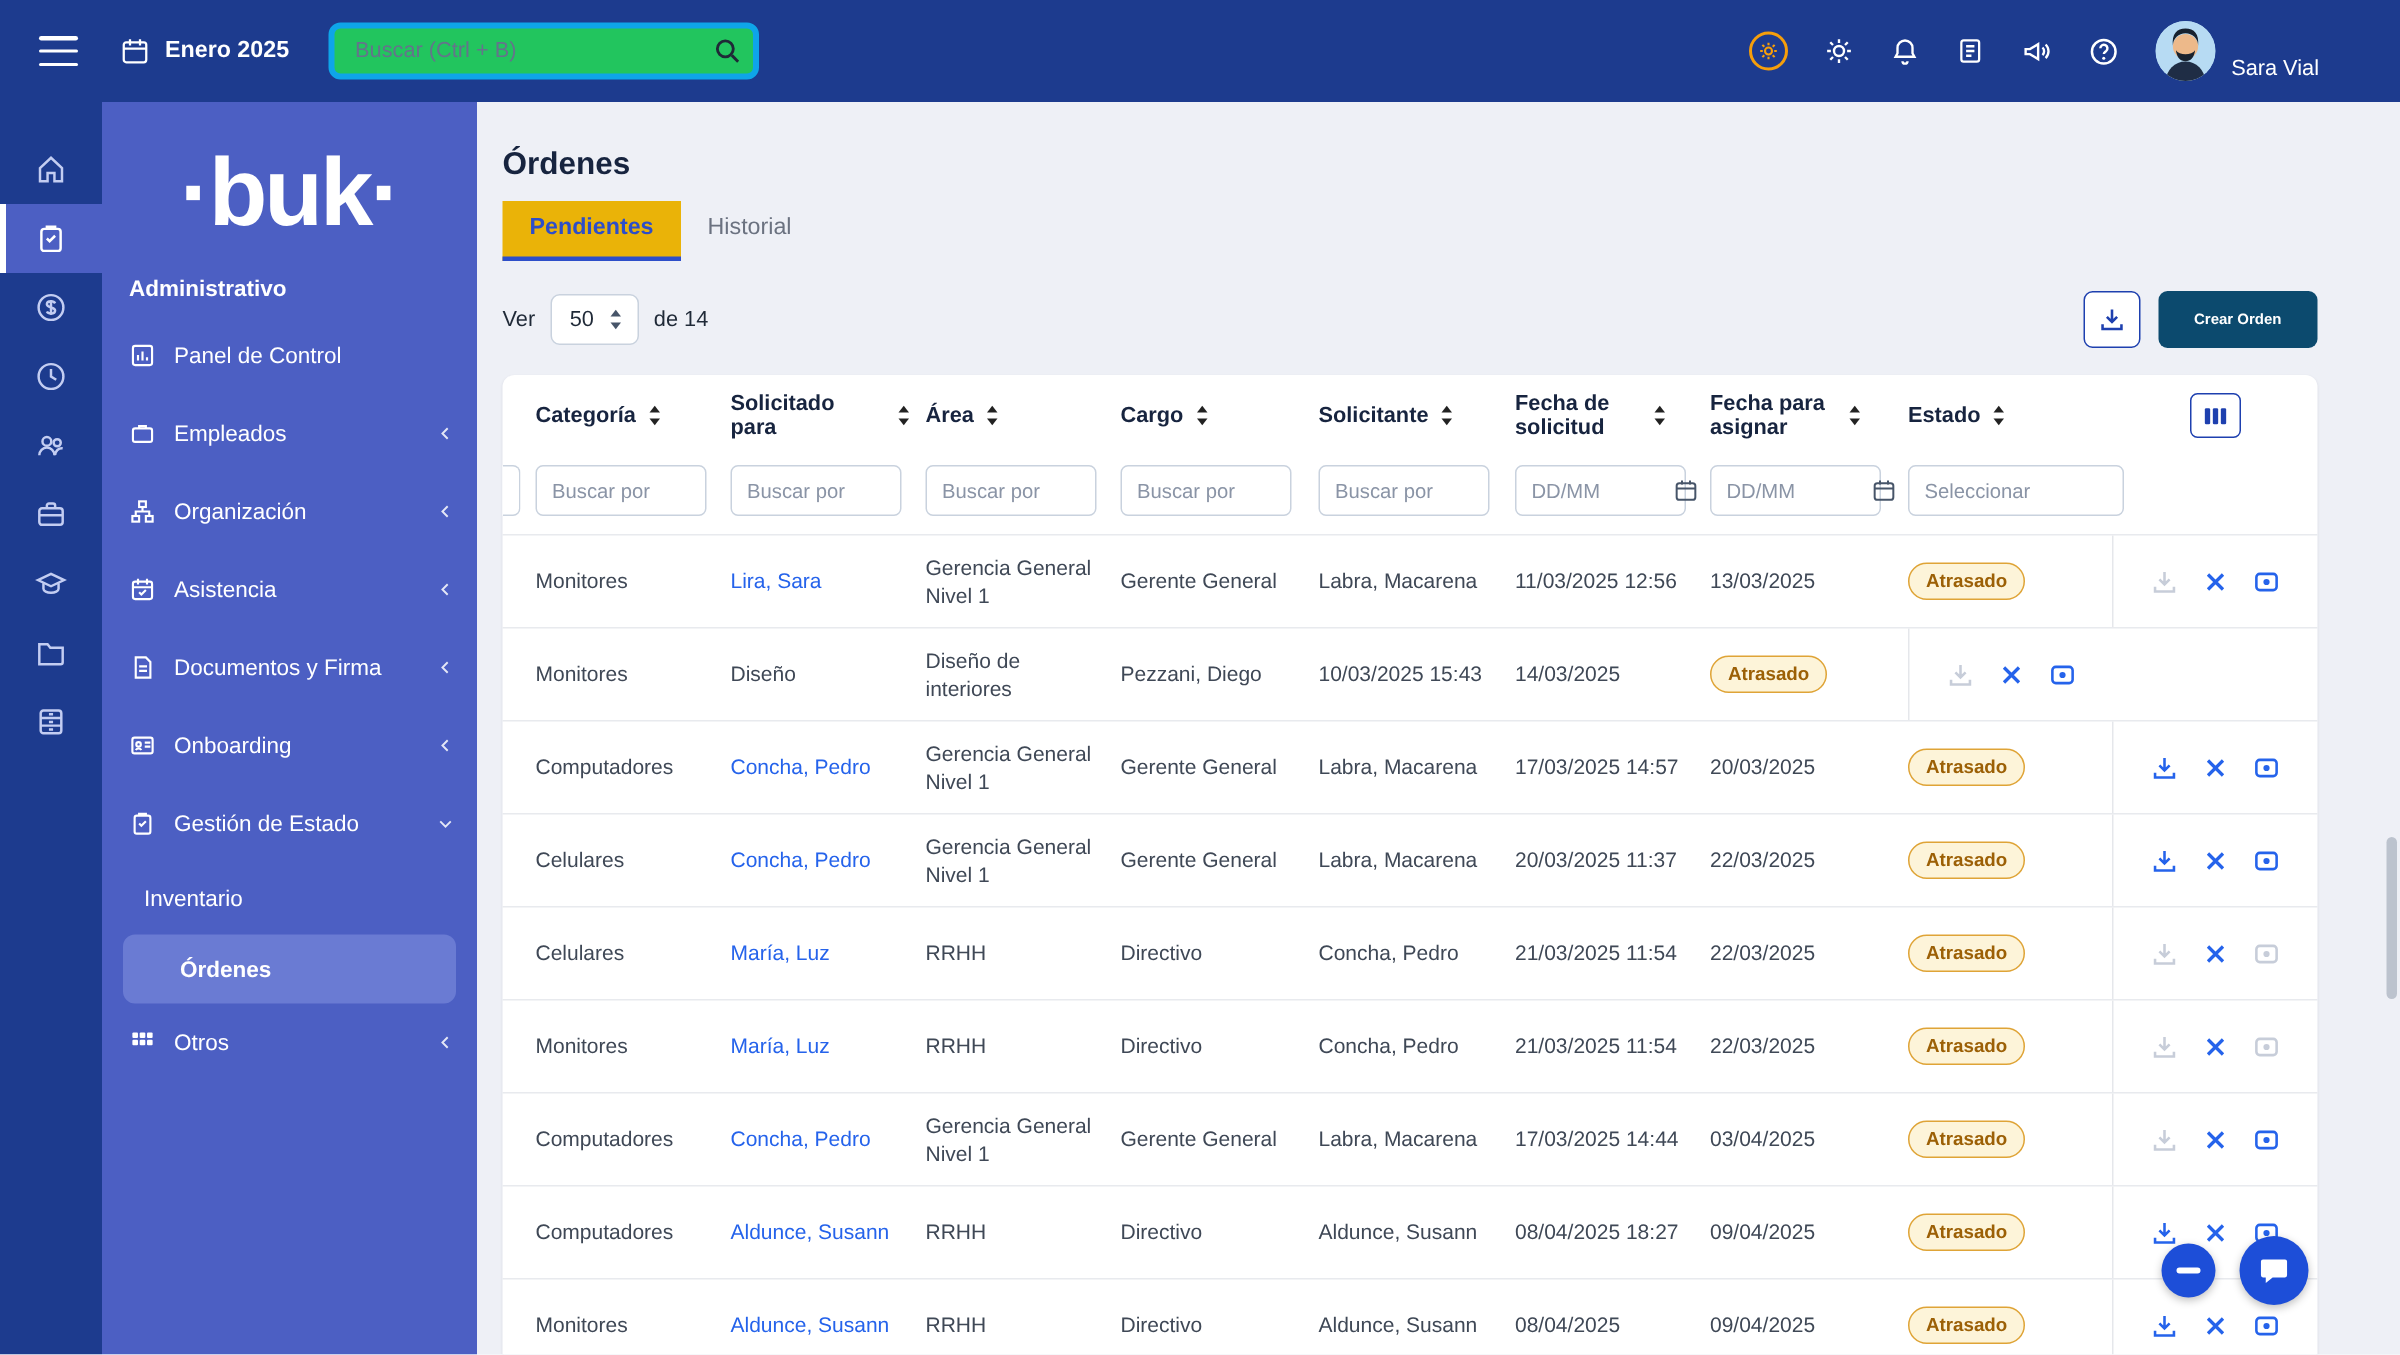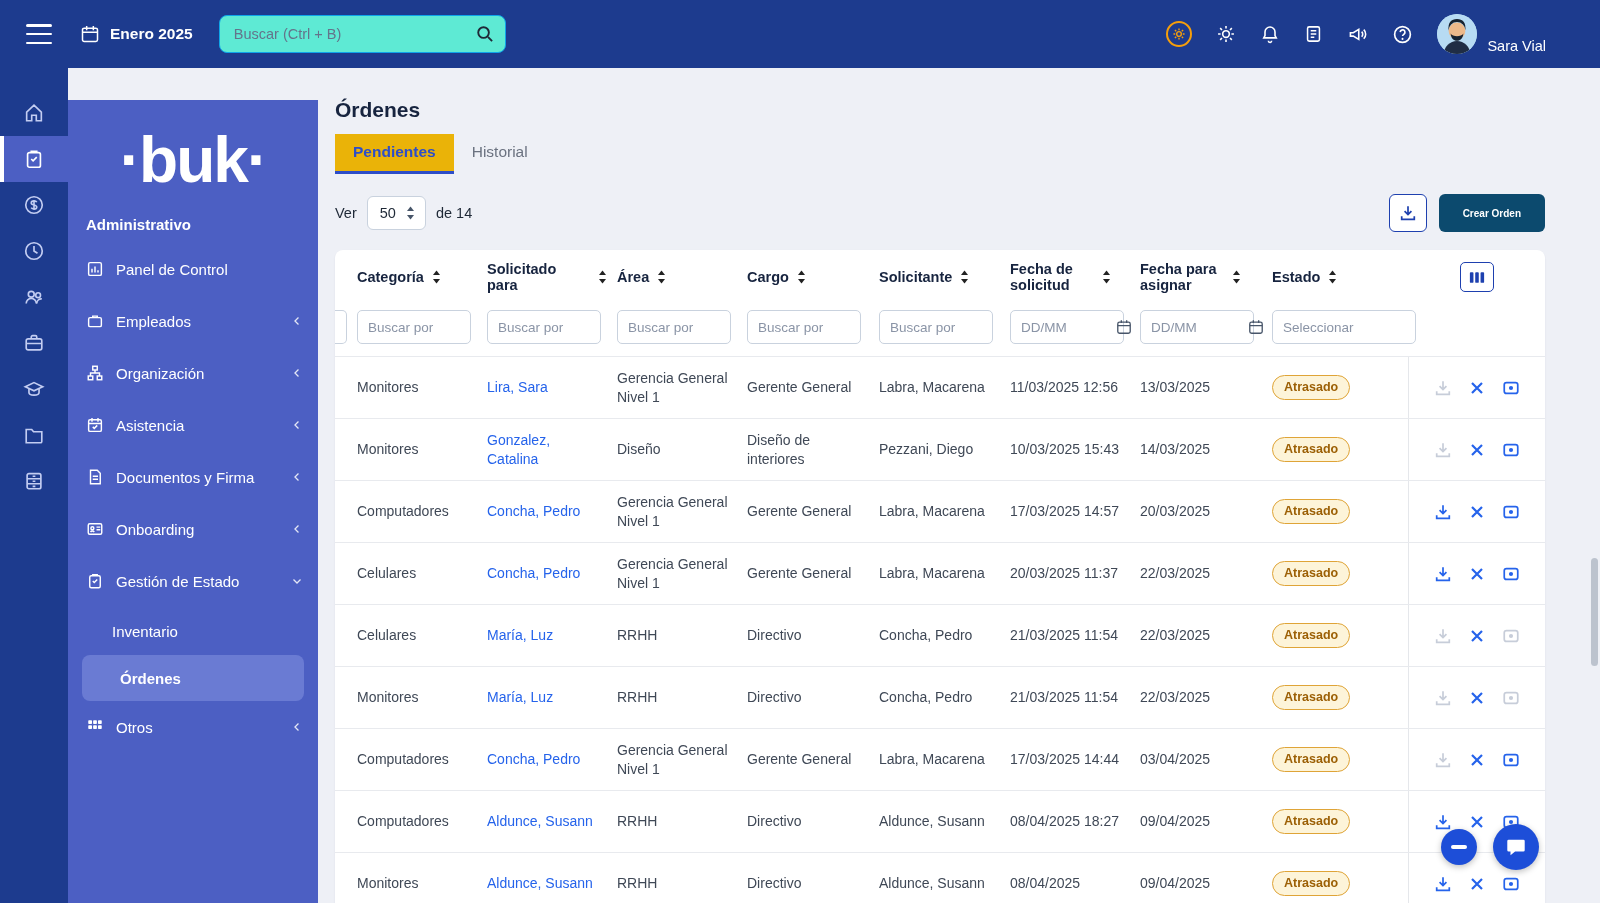--- a/index.html
+++ b/index.html
@@ -7,48 +7,48 @@
   body { font-family:"Liberation Sans", sans-serif; background:#eef0f6; position:relative; }
 
   
   .topbar { position:absolute; top:0; left:0; width:1600px; height:68px; background:#1d3b8e;
             display:flex; align-items:center; padding:0 54px 0 26px; z-index:30; }
   .hamburger { width:26px; height:20px; display:flex; flex-direction:column; justify-content:space-between;
                background:none; border:none; cursor:pointer; margin-right:28px; }
   .hamburger span { display:block; height:2.5px; background:#fff; border-radius:2px; }
   .tb-date { display:flex; align-items:center; gap:10px; color:#fff; font-size:15.5px; font-weight:600; cursor:pointer; }
   .search-wrap { position:relative; margin-left:26px; }
-  .search-wrap input { width:287px; height:38px; background:#5eead4; border:1px solid #0ea5e9; border-radius:8px;
+  .search-wrap input { width:287px; height:38px; background:#22c55e; border:4px solid #0ea5e9; border-radius:8px;
                        padding:0 40px 0 14px; font-size:14.5px; color:#334155; outline:none; }
   .search-wrap input::placeholder { color:#64748b; }
   .search-wrap .mag { position:absolute; right:12px; top:9px; cursor:pointer; }
   .tb-right { margin-left:auto; display:flex; align-items:center; gap:24px; }
   .tb-iconbtn { background:none; border:none; cursor:pointer; display:flex; align-items:center; justify-content:center; }
   .orange-ring { width:26px; height:26px; border:2px solid #f59e0b; border-radius:50%;
                  display:flex; align-items:center; justify-content:center; }
   .userbox { display:flex; align-items:flex-end; gap:10px; cursor:pointer; }
   .username { color:#fff; font-size:14.5px; }
   .avatar { width:40px; height:40px; border-radius:50%; overflow:hidden; background:#b7dbf3; flex:0 0 auto; }
 
   
   .rail { position:absolute; top:68px; left:0; width:68px; bottom:0; background:#1d3b8e; z-index:20;
           display:flex; flex-direction:column; align-items:stretch; padding-top:22px; }
   .rail-item { height:46px; display:flex; align-items:center; justify-content:center; cursor:pointer; color:#c3cdf2; }
   .rail-item.sel { background:#4c5fc3; box-shadow:inset 4px 0 0 #ffffff; color:#ffffff; }
 
   
   .sidebar { position:absolute; top:68px; left:68px; width:250px; bottom:0; background:#4c5fc3; z-index:20;
-             color:#fff; overflow:hidden;margin-top:32px; }
+             color:#fff; overflow:hidden; }
   .logo { font-size:64px; font-weight:700; letter-spacing:-2px; text-align:center; margin-top:12px; line-height:1.5; }
   .side-section { font-size:15px; font-weight:700; margin:8px 0 10px 18px; }
   .nav-item { height:52px; display:flex; align-items:center; gap:12px; padding:0 14px 0 18px;
               font-size:15px; cursor:pointer; color:#fff; }
   .nav-item .lbl { flex:1; }
   .nav-chev { opacity:.85; }
-  .sub-item { height:48px; display:flex; align-items:center; padding-left:44px; font-size:15px; cursor:pointer; }
+  .sub-item { height:48px; display:flex; align-items:center; padding-left:28px; font-size:15px; cursor:pointer; }
   .sub-item.sel { margin:0 14px; padding-left:38px; height:46px; border-radius:8px; background:#6a7bd3; font-weight:600; }
 
   
   .main { position:absolute; top:68px; left:318px; width:1282px; bottom:0; background:#eef0f6;
           padding:0 55px 0 17px; overflow:hidden; }
   .page-title { margin-top:30px; font-size:21px; font-weight:700; color:#17243f; }
   .tabs { display:flex; margin-top:12px; }
   .tab { padding:9px 18px 10px; font-size:15.5px; color:#6b7280; cursor:pointer; }
   .tab.active { color:#2d4ec9; font-weight:700; background:#eab308; border-bottom:3px solid #2d4ec9; }
   .controls { display:flex; align-items:center; margin-top:20px; font-size:14.5px; color:#1f2937; }
@@ -547,21 +547,20 @@
               <rect x="2.5" y="4" width="15" height="12" rx="2.5" fill="none" stroke="currentColor" stroke-width="1.9"></rect>
               <circle cx="10" cy="10" r="2.3" fill="currentColor"></circle>
             </svg>
           </button>
       </div>
     </div>
 
     <div class="grid trow">
       <div></div>
       <div class="td">Monitores</div>
-      <div class="td"><a class="link">Gonzalez, Catalina</a></div>
       <div class="td">Diseño</div>
       <div class="td">Diseño de interiores</div>
       <div class="td">Pezzani, Diego</div>
       <div class="td">10/03/2025 15:43</div>
       <div class="td">14/03/2025</div>
       <div class="td"><span class="badge">Atrasado</span></div>
       <div class="acts">
         <button class="icon-btn off">
             <svg width="18" height="18" viewBox="0 0 20 20" fill="none" stroke="currentColor" stroke-width="1.9">
               <path d="M10 2.5v9M6.2 8L10 11.8 13.8 8"></path>

